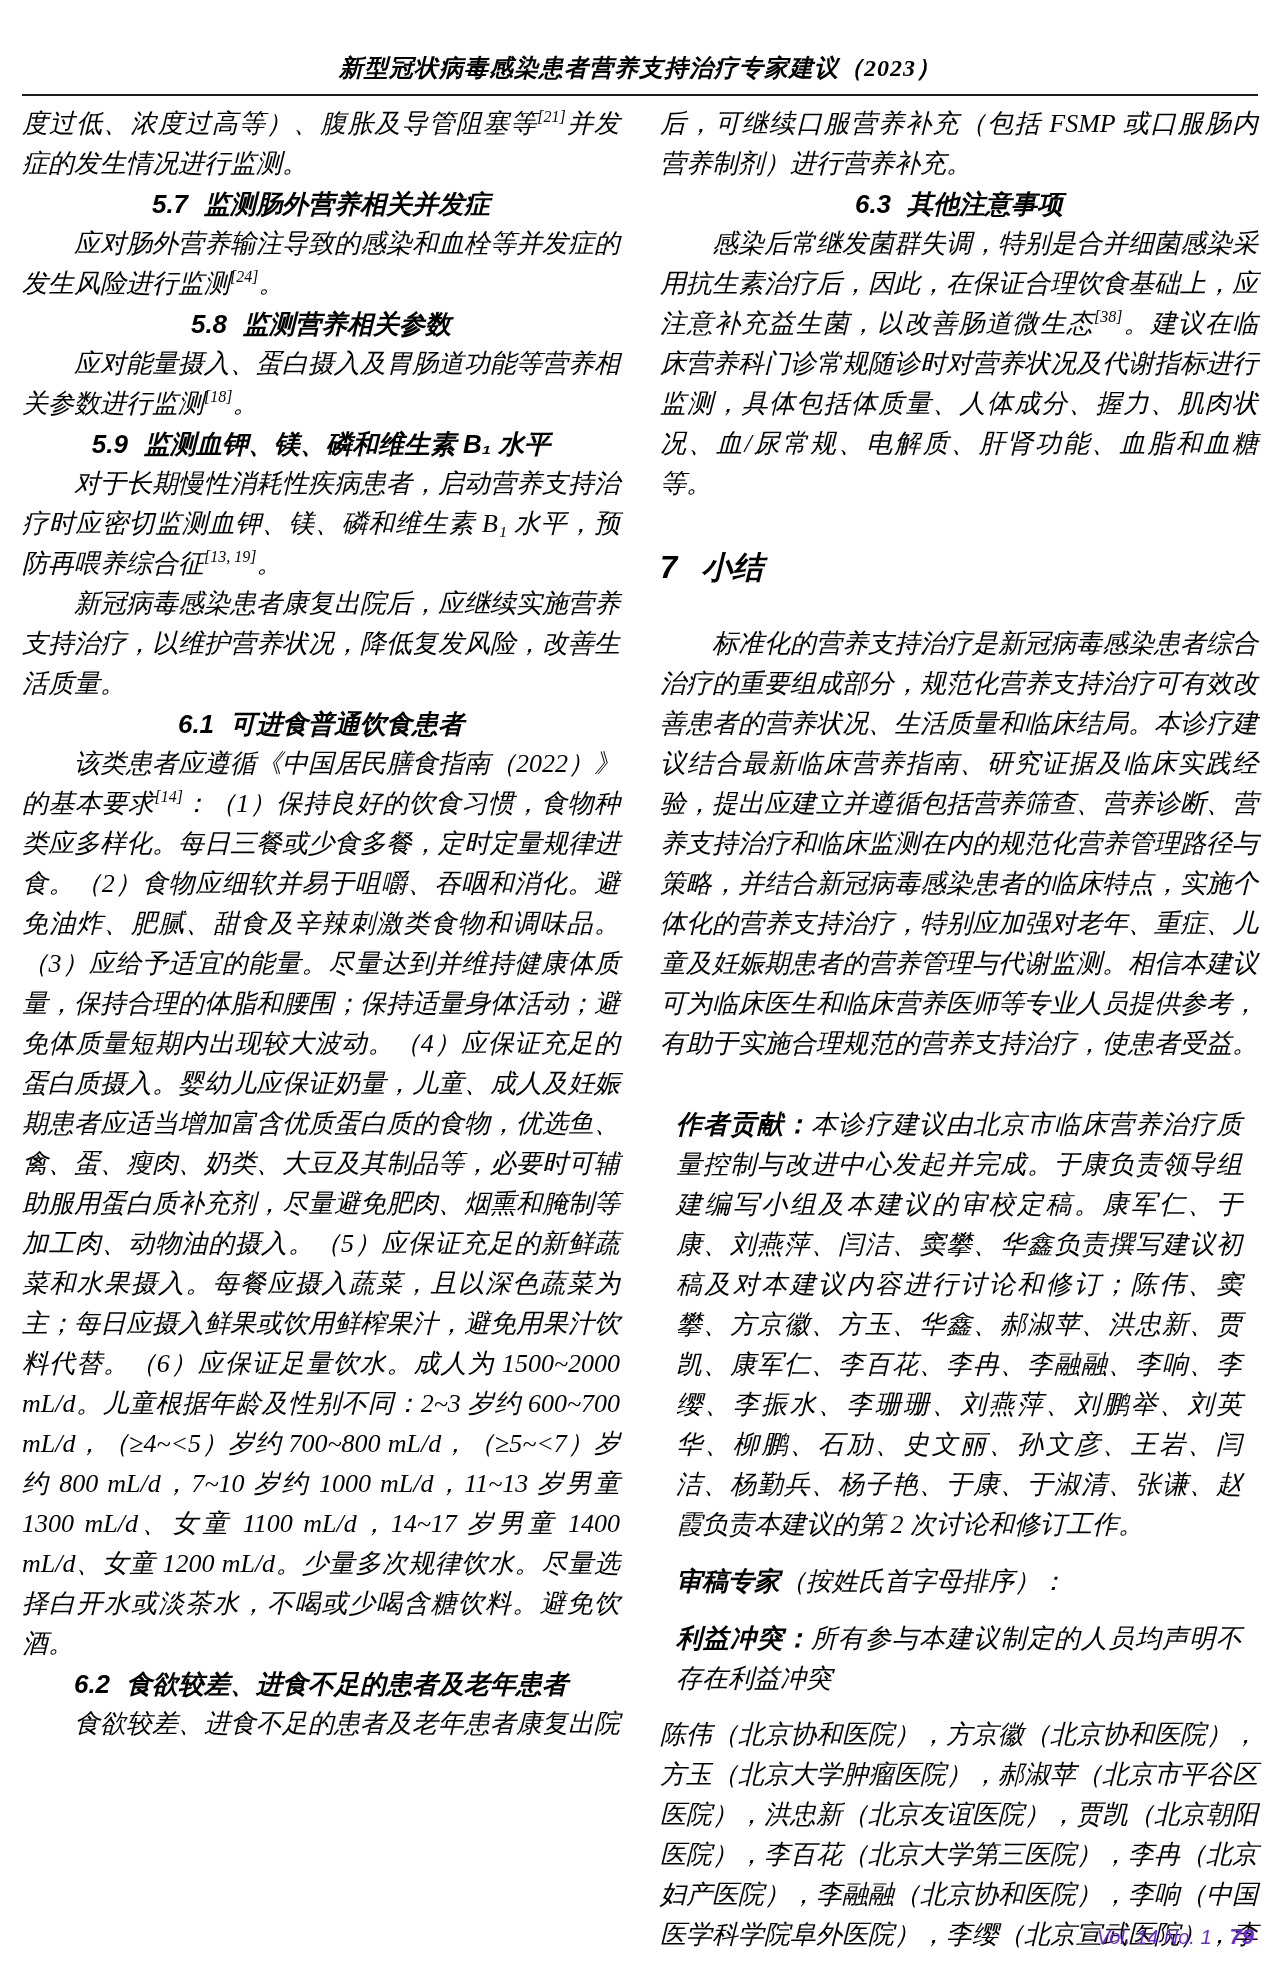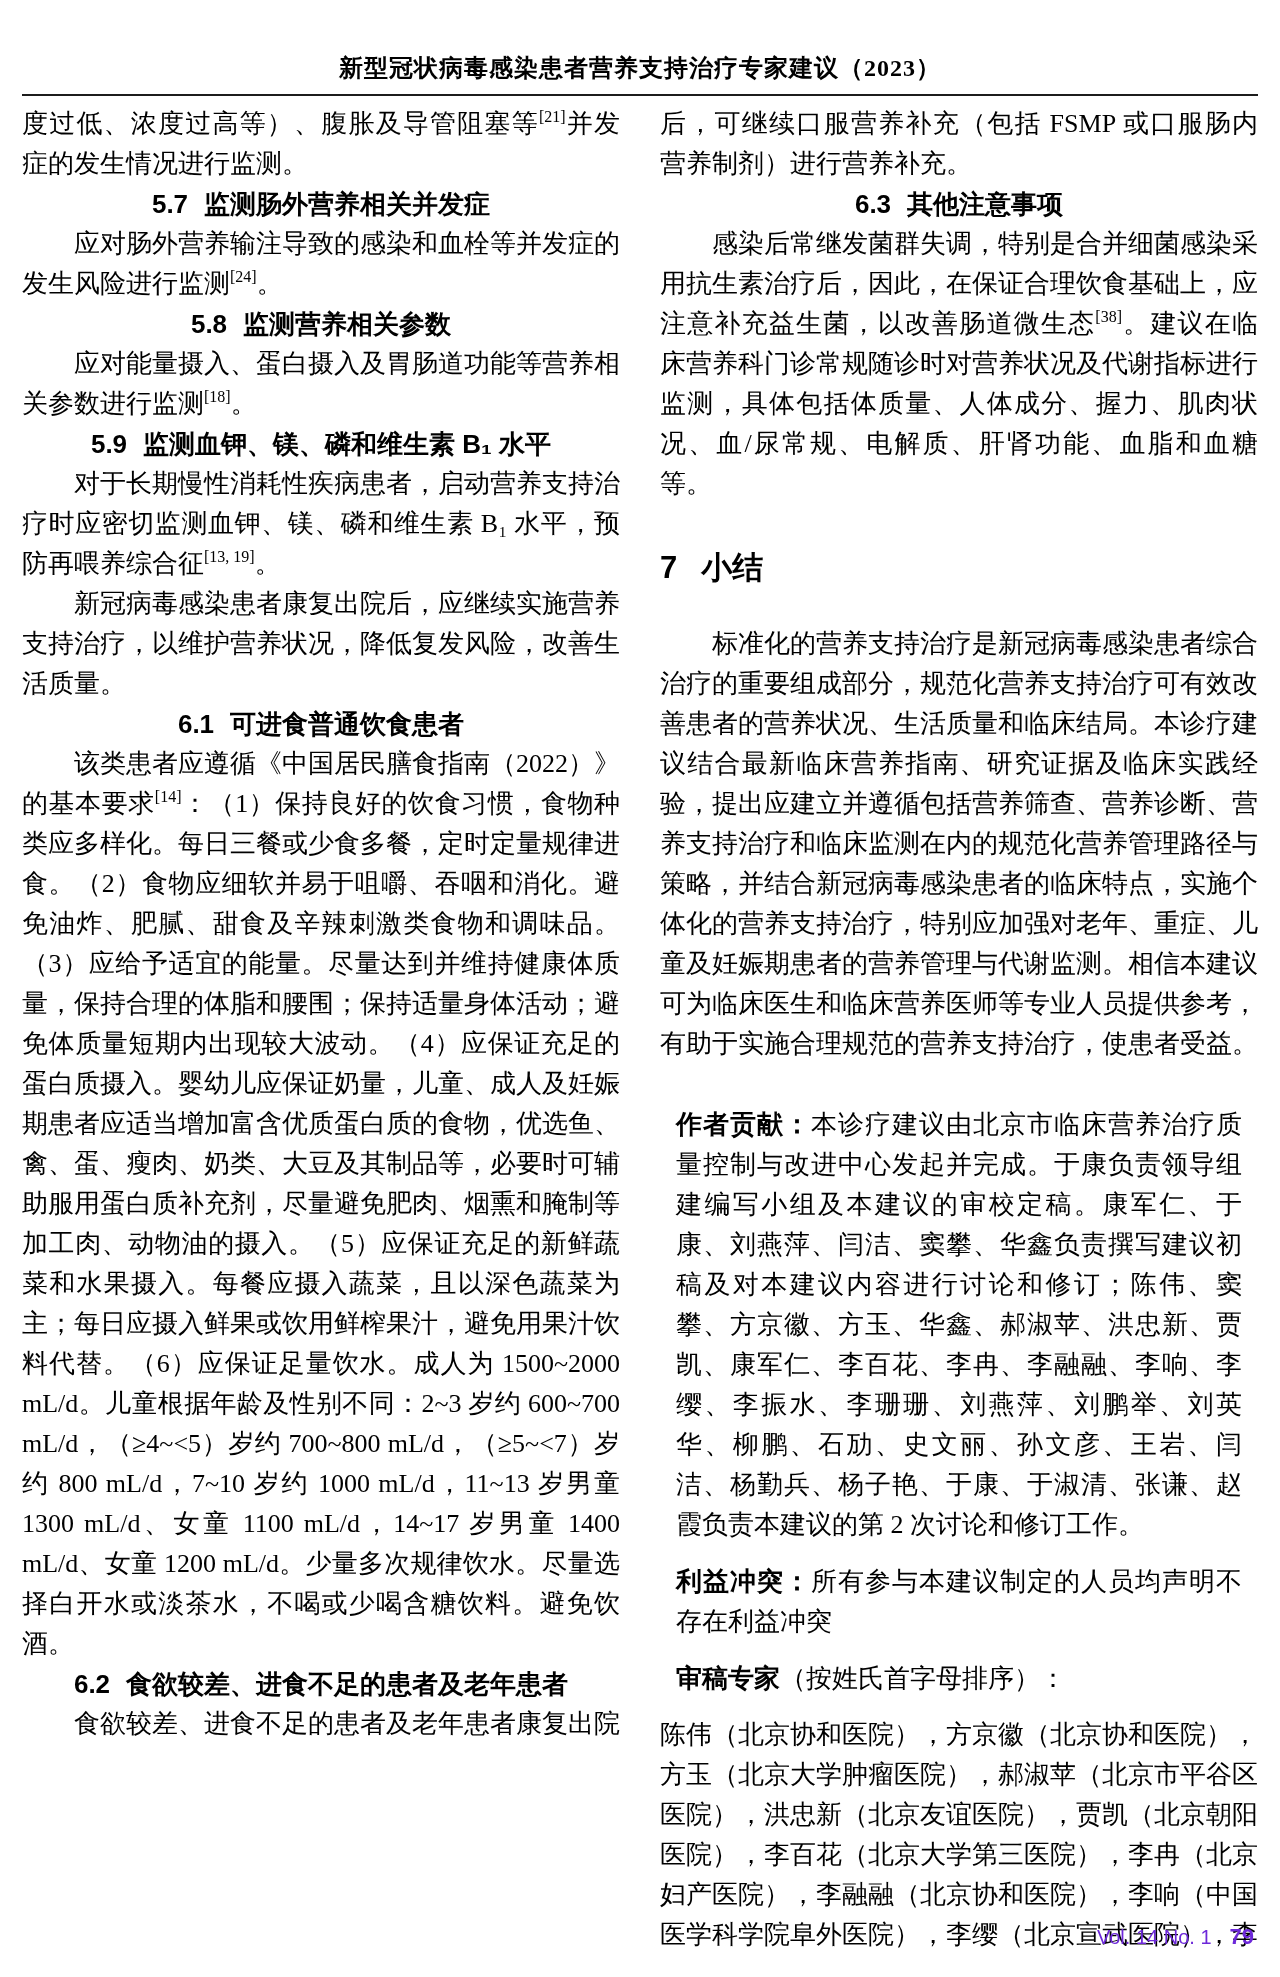--- a/index.html
+++ b/index.html
@@ -4,20 +4,21 @@
 <style>
   html,body{margin:0;padding:0;background:#ffffff;}
   .page{
     position:relative;
     width:1280px;
     height:1954px;
     background:#ffffff;
     color:#000;
     font-family:"Liberation Serif","DejaVu Serif",serif;
     overflow:hidden;
+    font-style:italic;
   }
   .header-title{
     position:absolute;
     top:52px;left:0;width:100%;
     text-align:center;
     font-size:24px;
     font-weight:bold;
     letter-spacing:1px;
   }
   .header-rule{
@@ -99,22 +100,22 @@
       <p class="body">食欲较差、进食不足的患者及老年患者康复出院</p>
     </div>
 
   <div class="column column-right">
       <p class="body noindent">后，可继续口服营养补充（包括 FSMP 或口服肠内营养制剂）进行营养补充。</p>
       <div class="h2"><span class="num">6.3</span><span>其他注意事项</span></div>
       <p class="body">感染后常继发菌群失调，特别是合并细菌感染采用抗生素治疗后，因此，在保证合理饮食基础上，应注意补充益生菌，以改善肠道微生态<sup>[38]</sup>。建议在临床营养科门诊常规随诊时对营养状况及代谢指标进行监测，具体包括体质量、人体成分、握力、肌肉状况、血/尿常规、电解质、肝肾功能、血脂和血糖等。</p>
       <div class="h1"><span class="num">7</span><span>小结</span></div>
       <p class="body">标准化的营养支持治疗是新冠病毒感染患者综合治疗的重要组成部分，规范化营养支持治疗可有效改善患者的营养状况、生活质量和临床结局。本诊疗建议结合最新临床营养指南、研究证据及临床实践经验，提出应建立并遵循包括营养筛查、营养诊断、营养支持治疗和临床监测在内的规范化营养管理路径与策略，并结合新冠病毒感染患者的临床特点，实施个体化的营养支持治疗，特别应加强对老年、重症、儿童及妊娠期患者的营养管理与代谢监测。相信本建议可为临床医生和临床营养医师等专业人员提供参考，有助于实施合理规范的营养支持治疗，使患者受益。</p>
       <p class="note gap"><span class="label">作者贡献：</span>本诊疗建议由北京市临床营养治疗质量控制与改进中心发起并完成。于康负责领导组建编写小组及本建议的审校定稿。康军仁、于康、刘燕萍、闫洁、窦攀、华鑫负责撰写建议初稿及对本建议内容进行讨论和修订；陈伟、窦攀、方京徽、方玉、华鑫、郝淑苹、洪忠新、贾凯、康军仁、李百花、李冉、李融融、李响、李缨、李振水、李珊珊、刘燕萍、刘鹏举、刘英华、柳鹏、石劢、史文丽、孙文彦、王岩、闫洁、杨勤兵、杨子艳、于康、于淑清、张谦、赵霞负责本建议的第 2 次讨论和修订工作。</p>
+      <p class="note"><span class="label">审稿专家</span>（按姓氏首字母排序）：</p>
       <p class="note"><span class="label">利益冲突：</span>所有参与本建议制定的人员均声明不存在利益冲突</p>
-      <p class="note"><span class="label">审稿专家</span>（按姓氏首字母排序）：</p>
       <p class="body noindent">陈伟（北京协和医院），方京徽（北京协和医院），方玉（北京大学肿瘤医院），郝淑苹（北京市平谷区医院），洪忠新（北京友谊医院），贾凯（北京朝阳医院），李百花（北京大学第三医院），李冉（北京妇产医院），李融融（北京协和医院），李响（中国医学科学院阜外医院），李缨（北京宣武医院），李振水（北京天坛医院），李珊珊（北京协和医院），</p>
     </div>
 
   <div class="page-footer">
     <span>Vol. 14  No. 1</span><span class="pagenum">79</span>
   </div>
 
 </div>
 
 </body></html>

